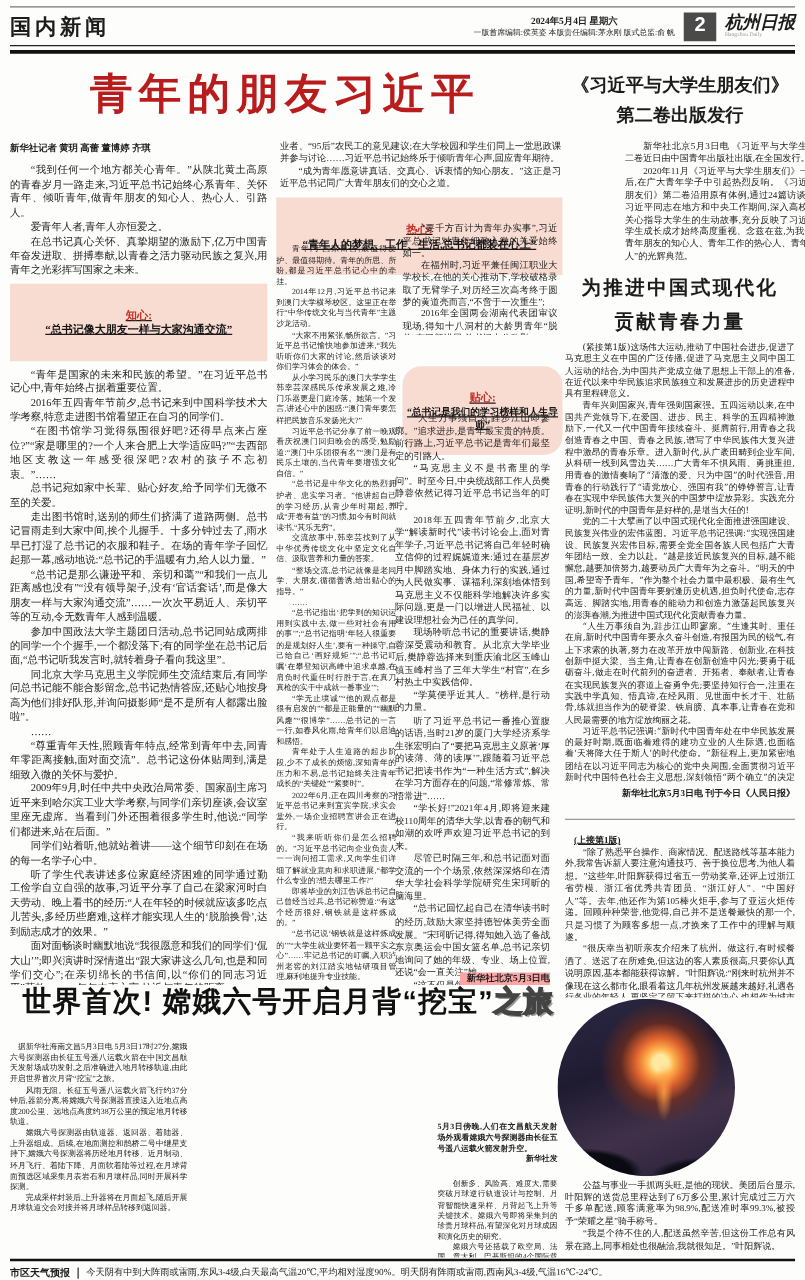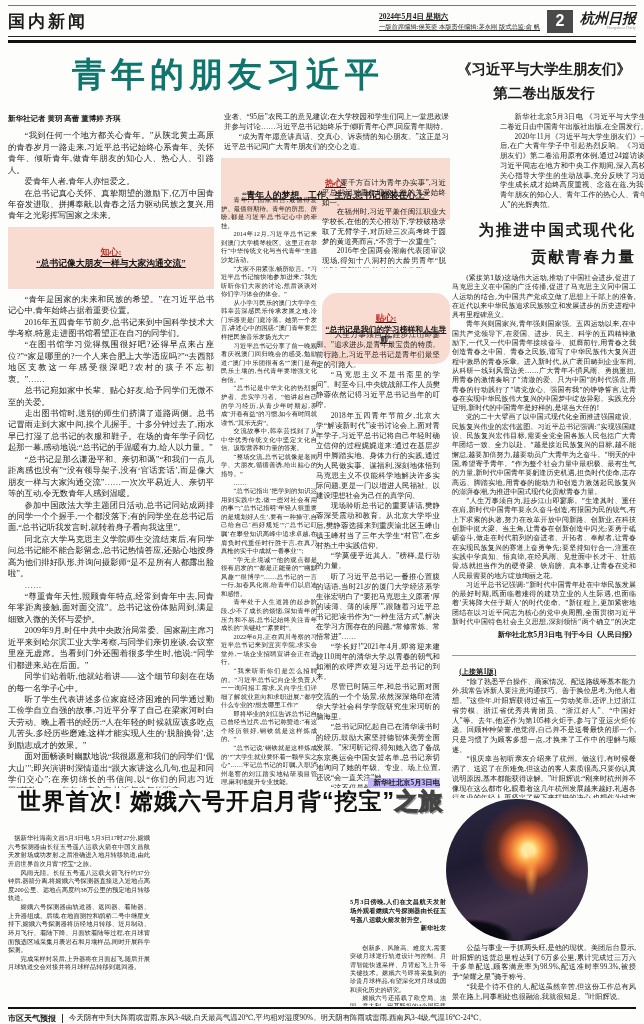--- a/index.html
+++ b/index.html
@@ -5,52 +5,52 @@
   html,body{margin:0;padding:0;background:#e8e8e8;}
   .page{position:relative;width:644px;height:1024px;background:#fdfdfb;overflow:hidden;
         font-family:"Liberation Serif","DejaVu Serif",serif;color:#1c1c1c;}
   p{margin:0;text-indent:2em;}
   .jt{text-align:justify;}
   
   .hdr-topline{position:absolute;left:8px;right:8px;top:5px;border-top:1px solid #777;}
   .hdr{position:absolute;left:8px;right:8px;top:8px;height:26px;display:flex;justify-content:space-between;align-items:center;}
   .section-title{font-family:Liberation Sans, sans-serif;font-weight:bold;font-size:17px;letter-spacing:3px;}
   .hdr-right{display:flex;align-items:center;gap:7px;}
-  .hdr-meta{text-align:left;line-height:1.5;text-decoration:underline;}
+  .hdr-meta{text-align:center;line-height:1.5;}
   .hdr-date{font-size:7.5px;font-weight:bold;}
   .hdr-editors{font-size:6.3px;color:#222;}
   .page-box{width:26px;height:23px;background:#4a4a4a;color:#fff;display:flex;align-items:center;justify-content:center;
             font-family:"Liberation Sans",sans-serif;font-weight:bold;font-size:16px;}
-  .masthead{ text-align:right;line-height:1.1;}
+  .masthead{ text-align:left;line-height:1.1;}
   .masthead-cn{font-family:"DejaVu Serif",serif;font-style:italic;font-weight:bold;font-size:14px;}
   .masthead-en{font-size:4.5px;color:#999;}
   .hdr-thinline{position:absolute;left:8px;right:8px;top:36px;border-top:1px solid #222;}
   .hdr-thickline{position:absolute;left:8px;right:8px;top:40px;border-top:3px solid #111;}
   
   .main-headline{position:absolute;left:10px;top:52px;width:436px;text-align:center;
-      font-family:"Liberation Sans","DejaVu Sans",sans-serif;font-weight:900;font-size:34px;letter-spacing:5px;color:#0f766e;}
+      font-family:"Liberation Sans","DejaVu Sans",sans-serif;font-weight:900;font-size:34px;letter-spacing:5px;color:#b91c1c;}
   .byline{font-size:7.5px;font-weight:bold;text-indent:0;margin:2px 0 6px 0;}
   .col1{position:absolute;left:8px;top:112px;width:206px;height:676px;overflow:hidden;font-size:8.3px;line-height:1.38;}
   .sec-block{background:#f8dcd2;text-align:center;padding:19px 2px;margin:5px 0;text-decoration:underline;}
   .sec-label{font-weight:bold;color:#c3342b;font-size:9px;text-indent:0;}
   .sec-quote{font-weight:bold;color:#151515;font-size:8.8px;text-indent:0;line-height:1.3;}
   .right-top{position:absolute;left:224px;top:112px;width:225px;height:40px;overflow:hidden;font-size:7.4px;line-height:1.34;}
   .right-top p:first-child{text-indent:0;}
   .sec2{position:absolute;left:221px;top:153px;width:225px;}
   .colA{position:absolute;left:221px;top:196px;width:96px;height:592px;overflow:hidden;font-size:6.3px;line-height:1.36;}
   .colB-mid{position:absolute;left:322px;top:178px;width:124px;height:90px;overflow:hidden;font-size:7.4px;line-height:1.32;}
   .sec3{position:absolute;left:322px;top:288px;width:124px;border-radius:15px;}
   .sec3 .sec-quote{font-size:7.8px;}
   .colB-main{position:absolute;left:316px;top:330px;width:124px;height:458px;overflow:hidden;font-size:7.4px;line-height:1.36;}
-  .signoff{position:absolute;right:0;bottom:0;background:#c4b5fd;font-weight:bold;font-size:7.4px;text-indent:0;padding-left:5px;}
+  .signoff{position:absolute;right:0;bottom:0;background:#fca5a5;font-weight:bold;font-size:7.4px;text-indent:0;padding-left:5px;}
   
   .sb-title1{position:absolute;left:452px;top:58px;width:184px;text-align:center;
      font-family:"Liberation Sans",sans-serif;font-weight:bold;font-size:14.5px;line-height:1.65;}
   .sb-body1{position:absolute;left:452px;top:112px;width:184px;height:98px;overflow:hidden;font-size:7.3px;line-height:1.34;margin-left:48px;}
-  .sb-title2{position:absolute;left:452px;top:216px;width:184px;text-align:right;
+  .sb-title2{position:absolute;left:452px;top:216px;width:184px;text-align:center;
      font-family:"DejaVu Serif",serif;font-weight:bold;font-size:15.5px;line-height:1.75;letter-spacing:2px;}
   .sb-body2{position:absolute;left:452px;top:274px;width:184px;height:352px;overflow:hidden;
      font-size:7px;line-height:1.33;font-family:"DejaVu Serif",serif;}
   .sb-sign2{position:absolute;left:452px;top:630px;width:184px;text-align:right;font-weight:bold;font-size:7.2px;}
   .sb-rule{position:absolute;left:452px;right:8px;top:655px;border-top:1px solid #999;}
   .sb-cont-a{position:absolute;left:452px;top:668px;width:184px;height:130px;overflow:hidden;font-size:7.2px;line-height:1.35;}
   .sb-cont-a p:first-child{text-indent:1em;font-weight:bold;text-decoration:underline;}
   .sb-cont-b{position:absolute;left:452px;top:944px;width:184px;height:62px;overflow:hidden;font-size:7.2px;line-height:1.35;}
   .rocket-circle{position:absolute;left:446px;top:799px;width:142px;height:142px;border-radius:50%;
      background:

